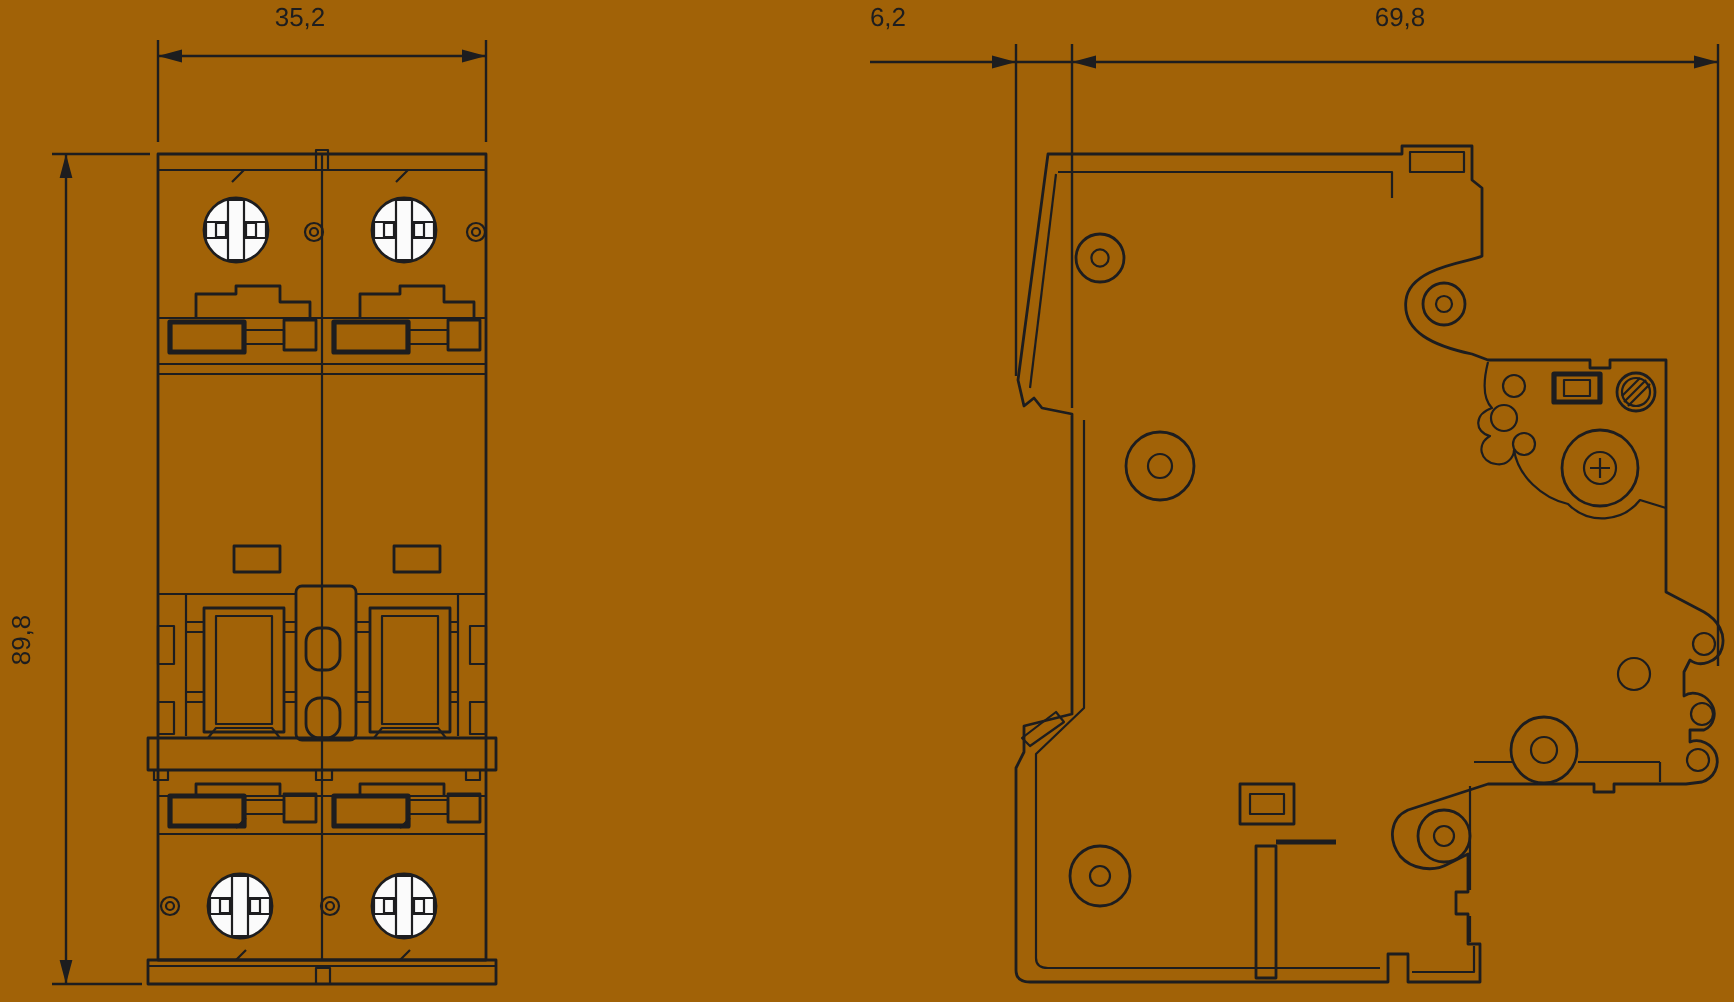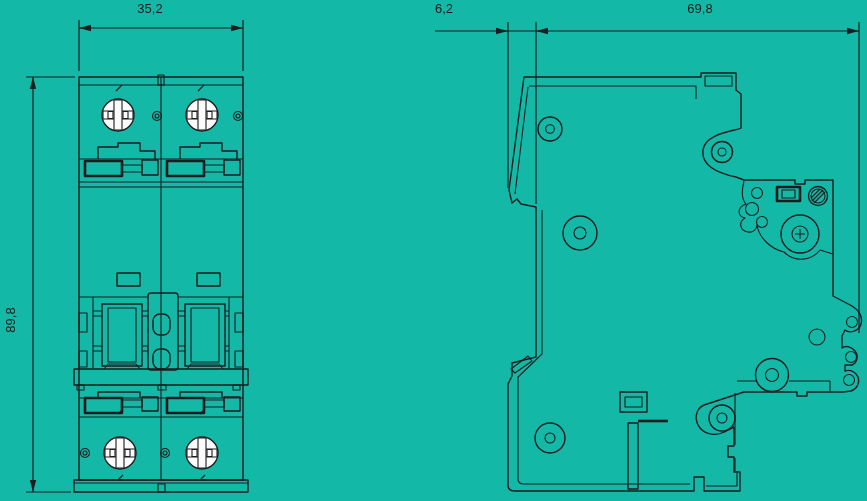--- a/index.html
+++ b/index.html
@@ -1,16 +1,16 @@
 <!DOCTYPE html>
 <html><head>
 <meta charset="utf-8">
 <style>
   html,body{margin:0;padding:0;background:#fbfbfb;}
-  .stage{position:relative;width:867px;height:501px;background:#14b8a6;overflow:hidden;}
+  .stage{position:relative;width:867px;height:501px;background:#a16207;overflow:hidden;}
   svg{display:block;}
   .dim-text{font-family:"Liberation Sans","DejaVu Sans",sans-serif;font-size:13px;fill:#1d1d1f;}
   .ln{stroke:#1d1d1f;fill:none;stroke-width:1.4;stroke-linejoin:round;stroke-linecap:butt;}
   .ln-thin{stroke:#1d1d1f;fill:none;stroke-width:1.1;stroke-linejoin:round;}
   .ln-thick{stroke:#1d1d1f;fill:none;stroke-width:2.6;stroke-linejoin:round;}
   .ln-dim{stroke:#1d1d1f;fill:none;stroke-width:1.2;}
   .arrow{fill:#1d1d1f;stroke:none;}
   .wht{fill:#fbfbfb;}
 </style>
 </head>

